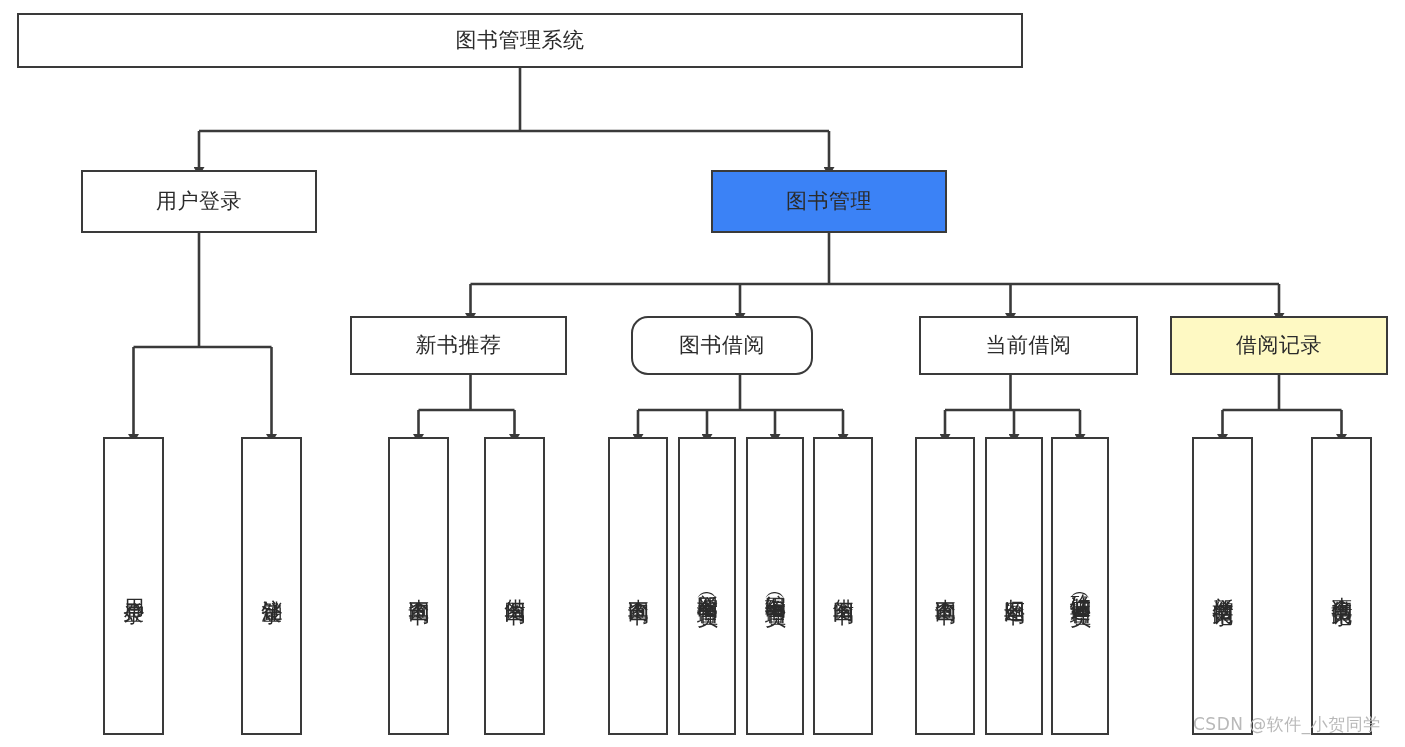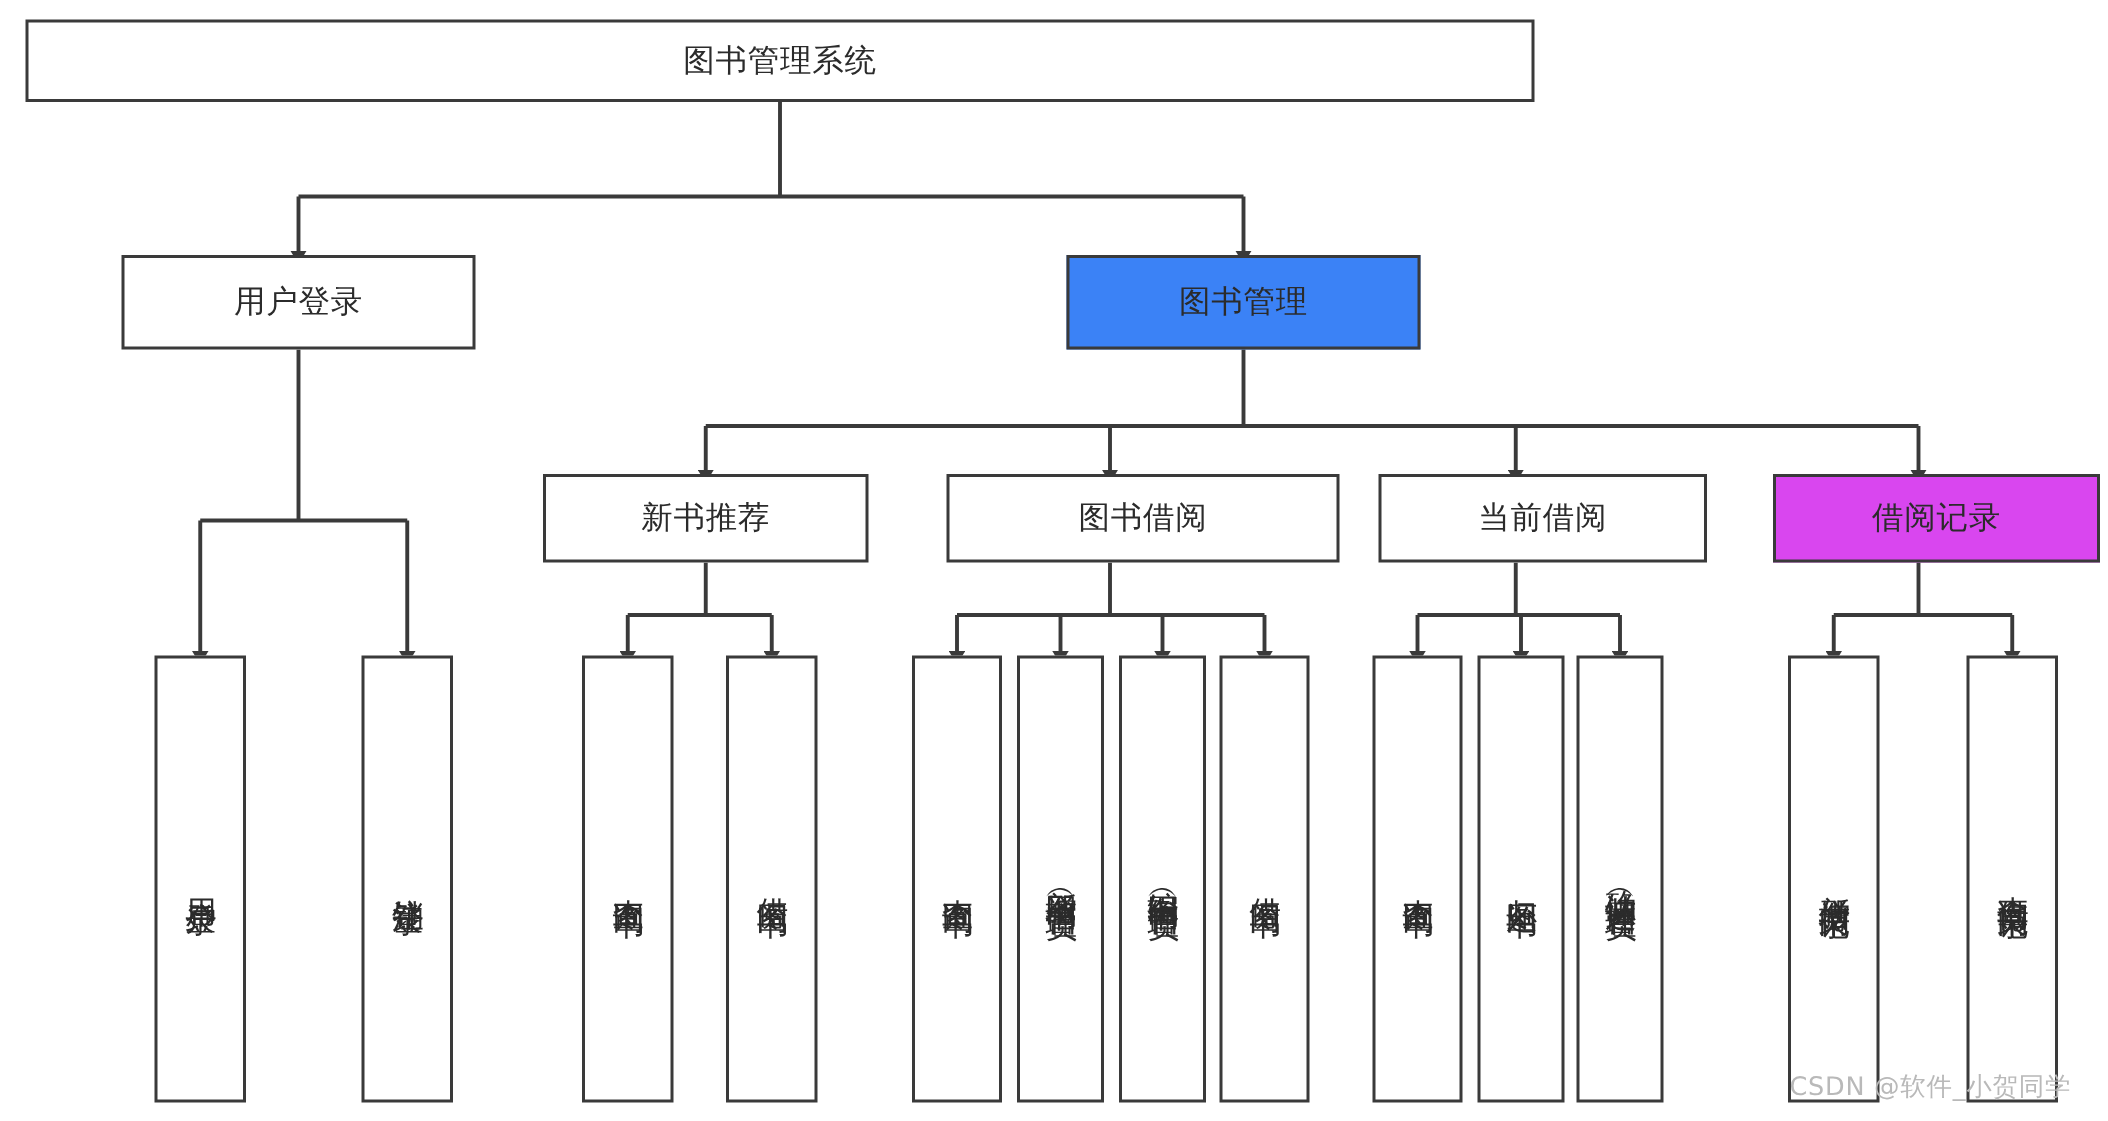--- a/index.html
+++ b/index.html
@@ -113,30 +113,30 @@
   <div id="node-layer">
       <div class="node horiz" style="left: 17px; top: 13px; width: 1006px; height: 55px; border-color: rgb(58, 58, 58); background: rgb(255, 255, 255);">
         <span class="lbl">图书管理系统</span>
       </div>
       <div class="node horiz" style="left: 81px; top: 170px; width: 236px; height: 63px; border-color: rgb(58, 58, 58); background: rgb(255, 255, 255);">
         <span class="lbl">用户登录</span>
       </div>
       <div class="node horiz" style="left: 711px; top: 170px; width: 236px; height: 63px; border-color: rgb(58, 58, 58); background: #3b82f6;">
         <span class="lbl">图书管理</span>
       </div>
-      <div class="node horiz" style="left: 362px; top: 316px; width: 217px; height: 59px; border-color: rgb(58, 58, 58); background: rgb(255, 255, 255);">
+      <div class="node horiz" style="left: 350px; top: 316px; width: 217px; height: 59px; border-color: rgb(58, 58, 58); background: rgb(255, 255, 255);">
         <span class="lbl">新书推荐</span>
       </div>
-      <div class="node horiz" style="left: 631px; top: 316px; width: 262px; height: 59px; border-color: rgb(58, 58, 58); background: rgb(255, 255, 255);">
+      <div class="node horiz" style="left: 631px; top: 316px; width: 182px; height: 59px; border-color: rgb(58, 58, 58); background: rgb(255, 255, 255); border-radius: 17px;">
         <span class="lbl">图书借阅</span>
       </div>
       <div class="node horiz" style="left: 901px; top: 316px; width: 219px; height: 59px; border-color: rgb(58, 58, 58); background: rgb(255, 255, 255); margin-left: 18px;">
         <span class="lbl">当前借阅</span>
       </div>
-      <div class="node horiz" style="left: 1170px; top: 316px; width: 218px; height: 59px; border-color: rgb(58, 58, 58); background: #d946ef; margin-left: 12px;">
+      <div class="node horiz" style="left: 1170px; top: 316px; width: 218px; height: 59px; border-color: rgb(58, 58, 58); background: #fef9c3;">
         <span class="lbl">借阅记录</span>
       </div>
       <div class="node vert" style="left: 103px; top: 437px; width: 61px; height: 298px; border-color: rgb(58, 58, 58); background: rgb(255, 255, 255);">
         <span class="lbl">用户登录</span>
       </div>
       <div class="node vert" style="left: 241px; top: 437px; width: 61px; height: 298px; border-color: rgb(58, 58, 58); background: rgb(255, 255, 255);">
         <span class="lbl">注销登录</span>
       </div>
       <div class="node vert" style="left: 388px; top: 437px; width: 61px; height: 298px; border-color: rgb(58, 58, 58); background: rgb(255, 255, 255);">
         <span class="lbl">查询图书</span>

